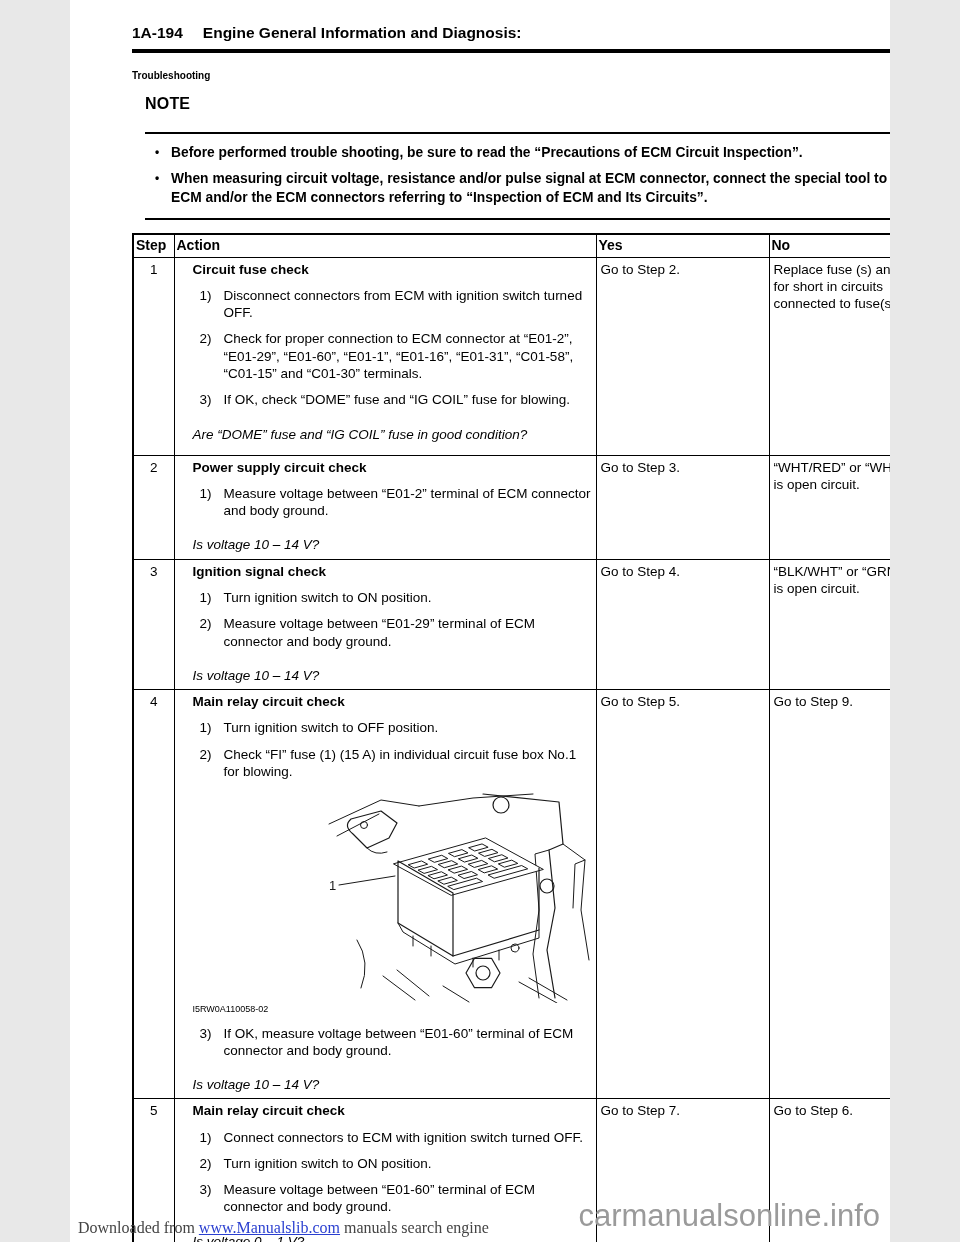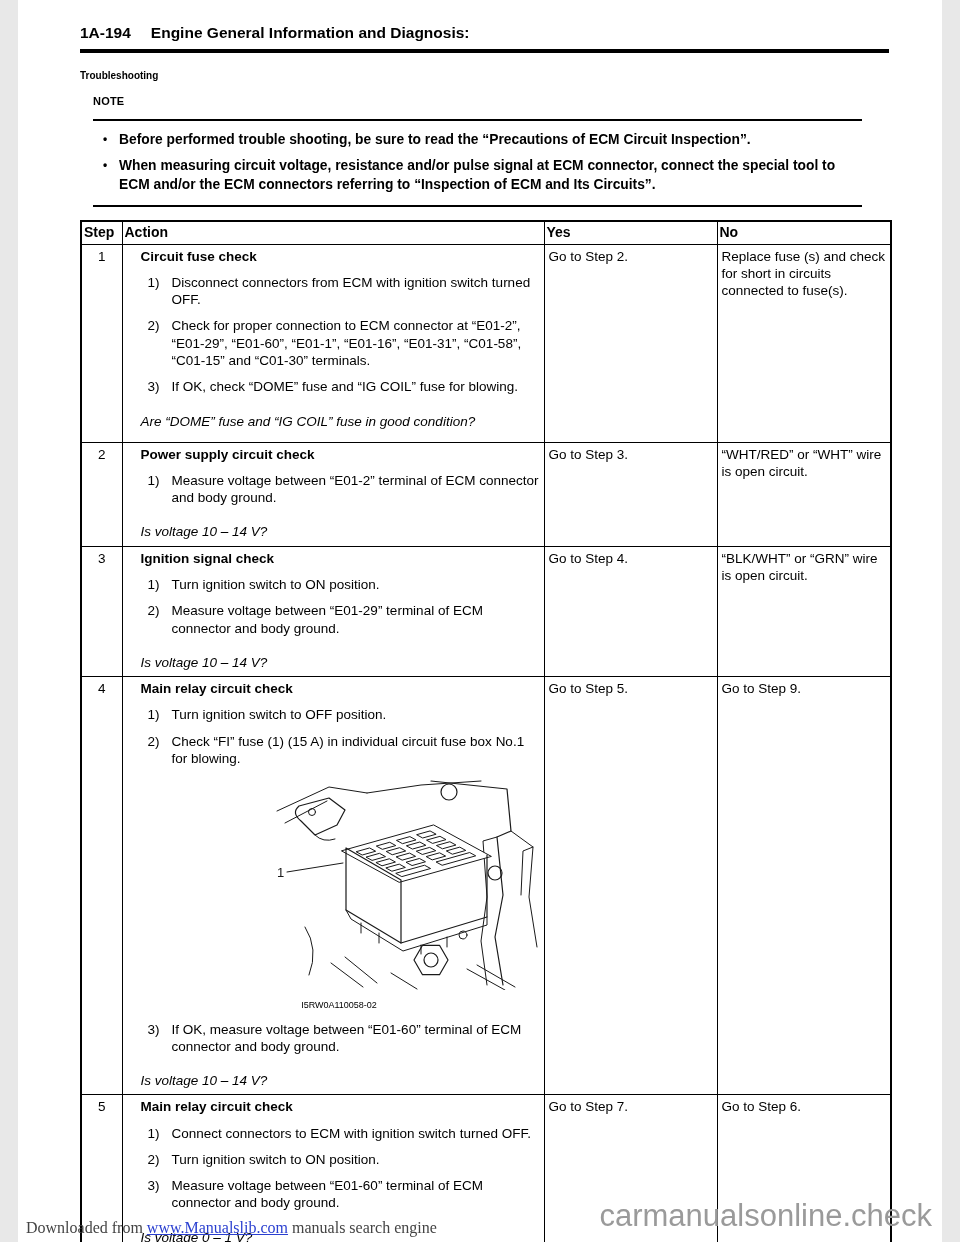--- a/index.html
+++ b/index.html
@@ -1,34 +1,34 @@
 <!DOCTYPE html>
 <html><head>
 <meta charset="utf-8">
 <style>
   * { margin:0; padding:0; box-sizing:border-box; }
   html,body { background:#e8e8e8; }
   .page {
-    position:relative; width:924px; height:1242px; background:#ffffff;
+    position:relative; width:820px; height:1242px; background:#ffffff;
     font-family:"Liberation Sans", sans-serif; color:#000; overflow:hidden;
     margin:0 auto;
     text-decoration:underline;
   }
   .content { position:absolute; left:62px; top:24px; width:810px; }
 
   
   .page-header { display:flex; align-items:baseline; font-weight:bold; font-size:15.5px; }
   .page-header .code { margin-right:20px; }
   .header-rule { border:none; border-top:4px solid #000; margin-top:7px; width:809px; }
 
   .section-title { font-weight:bold; font-size:10px; margin-top:17px; }
 
   
   .note { margin-left:13px; width:769px; margin-top:14px; }
-  .note-label { font-weight:bold; font-size:11px; margin-bottom:12px; letter-spacing:.2px; }
+  .note-label { font-weight:bold; font-size:16px; margin-bottom:19px; letter-spacing:.2px; }
   .note-rule { border:none; border-top:2px solid #000; }
   .note-list { list-style:none; margin:9px 0 10px 0; }
   .note-list li { display:flex; font-weight:bold; font-size:13.8px; line-height:1.42; margin-bottom:6px; }
   .note-list .bullet { flex:none; width:26px; padding-left:10px; font-size:12px; line-height:1.6; }
   .note-list .bullet-text { flex:1; }
 
   
   table.diag { border-collapse:collapse; width:810px; margin-top:13px; table-layout:fixed; }
   table.diag, table.diag td, table.diag th { border:1px solid #000; }
   table.diag { border:2px solid #000; }
@@ -45,21 +45,21 @@
   .action-item { display:flex; margin-top:9px; }
   .item-num { flex:none; width:31px; padding-left:7px; }
   .item-text { flex:1; }
   .question { font-style:italic; margin-top:17px; }
   tr.row-h-1 { height:198px; } tr.row-h-2 { height:91px; } tr.row-h-3 { height:115px; }
   tr.row-h-4 { height:383px; } tr.row-h-5 { height:161px; }
 
   
   .figure-block { width:100%; margin-top:10px; }
   .figure-art { margin-left:130px; display:block; }
-  .figure-code { text-align:center; font-size:9px; padding-right:2px; margin-top:10px; }
+  .figure-code { text-align:left; font-size:9px; padding-right:2px; margin-top:1px; }
   svg .ln { fill:none; stroke:#1a1a1a; stroke-width:1.2; stroke-linejoin:round; stroke-linecap:round; }
   svg .thin { stroke-width:1; }
   svg .fuse { fill:#ffffff; stroke:#1a1a1a; vector-effect:non-scaling-stroke; }
 
   
   .footer-left {
     position:absolute; left:8px; top:1219px;
     font-family:"Liberation Serif", serif; font-size:16px; color:#444;
   }
   .footer-left a { text-decoration:underline; }
@@ -264,14 +264,14 @@
             </td>
             <td class="yn-cell">Go to Step 7.</td>
             <td class="yn-cell">Go to Step 6.</td>
           </tr>
         </tbody>
     </table>
   </div>
 
   <div class="footer-left"><span>Downloaded from </span><a href="#" style="color: rgb(42, 63, 208);">www.Manualslib.com</a><span> manuals search engine</span></div>
 
-  <div class="watermark" style="color: rgb(154, 154, 154);">carmanualsonline.check</div>
+  <div class="watermark" style="color: rgb(154, 154, 154);">carmanualsonline.info</div>
 </div>
 
 </body></html>

